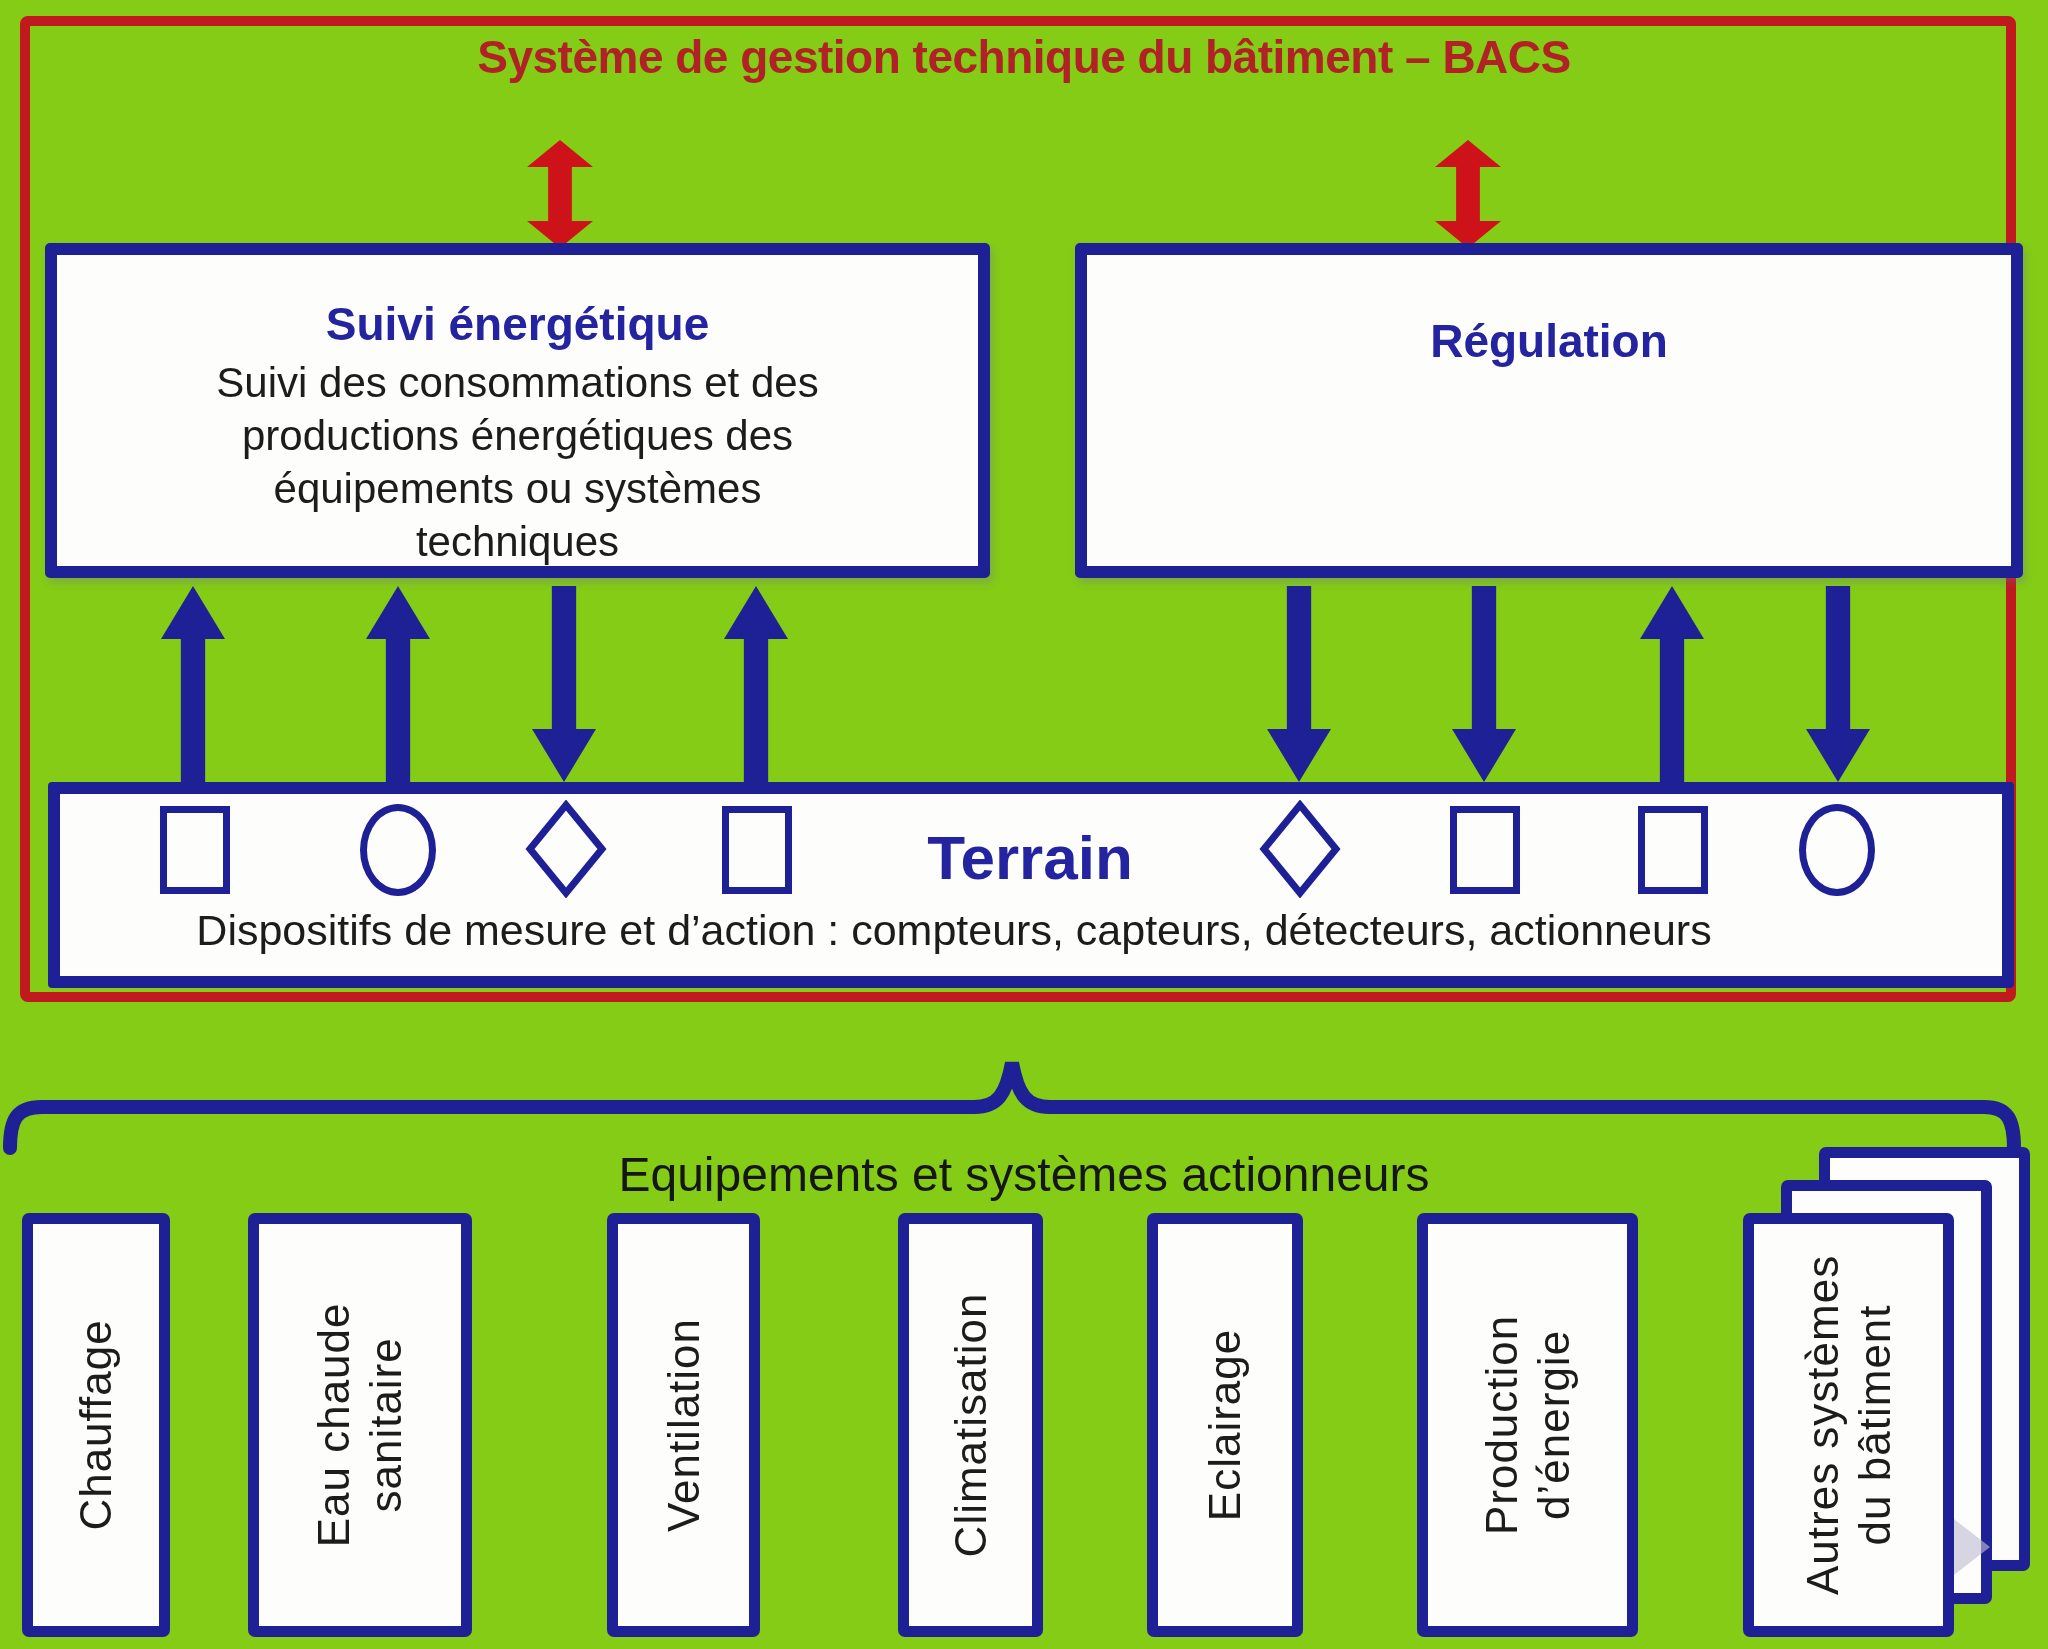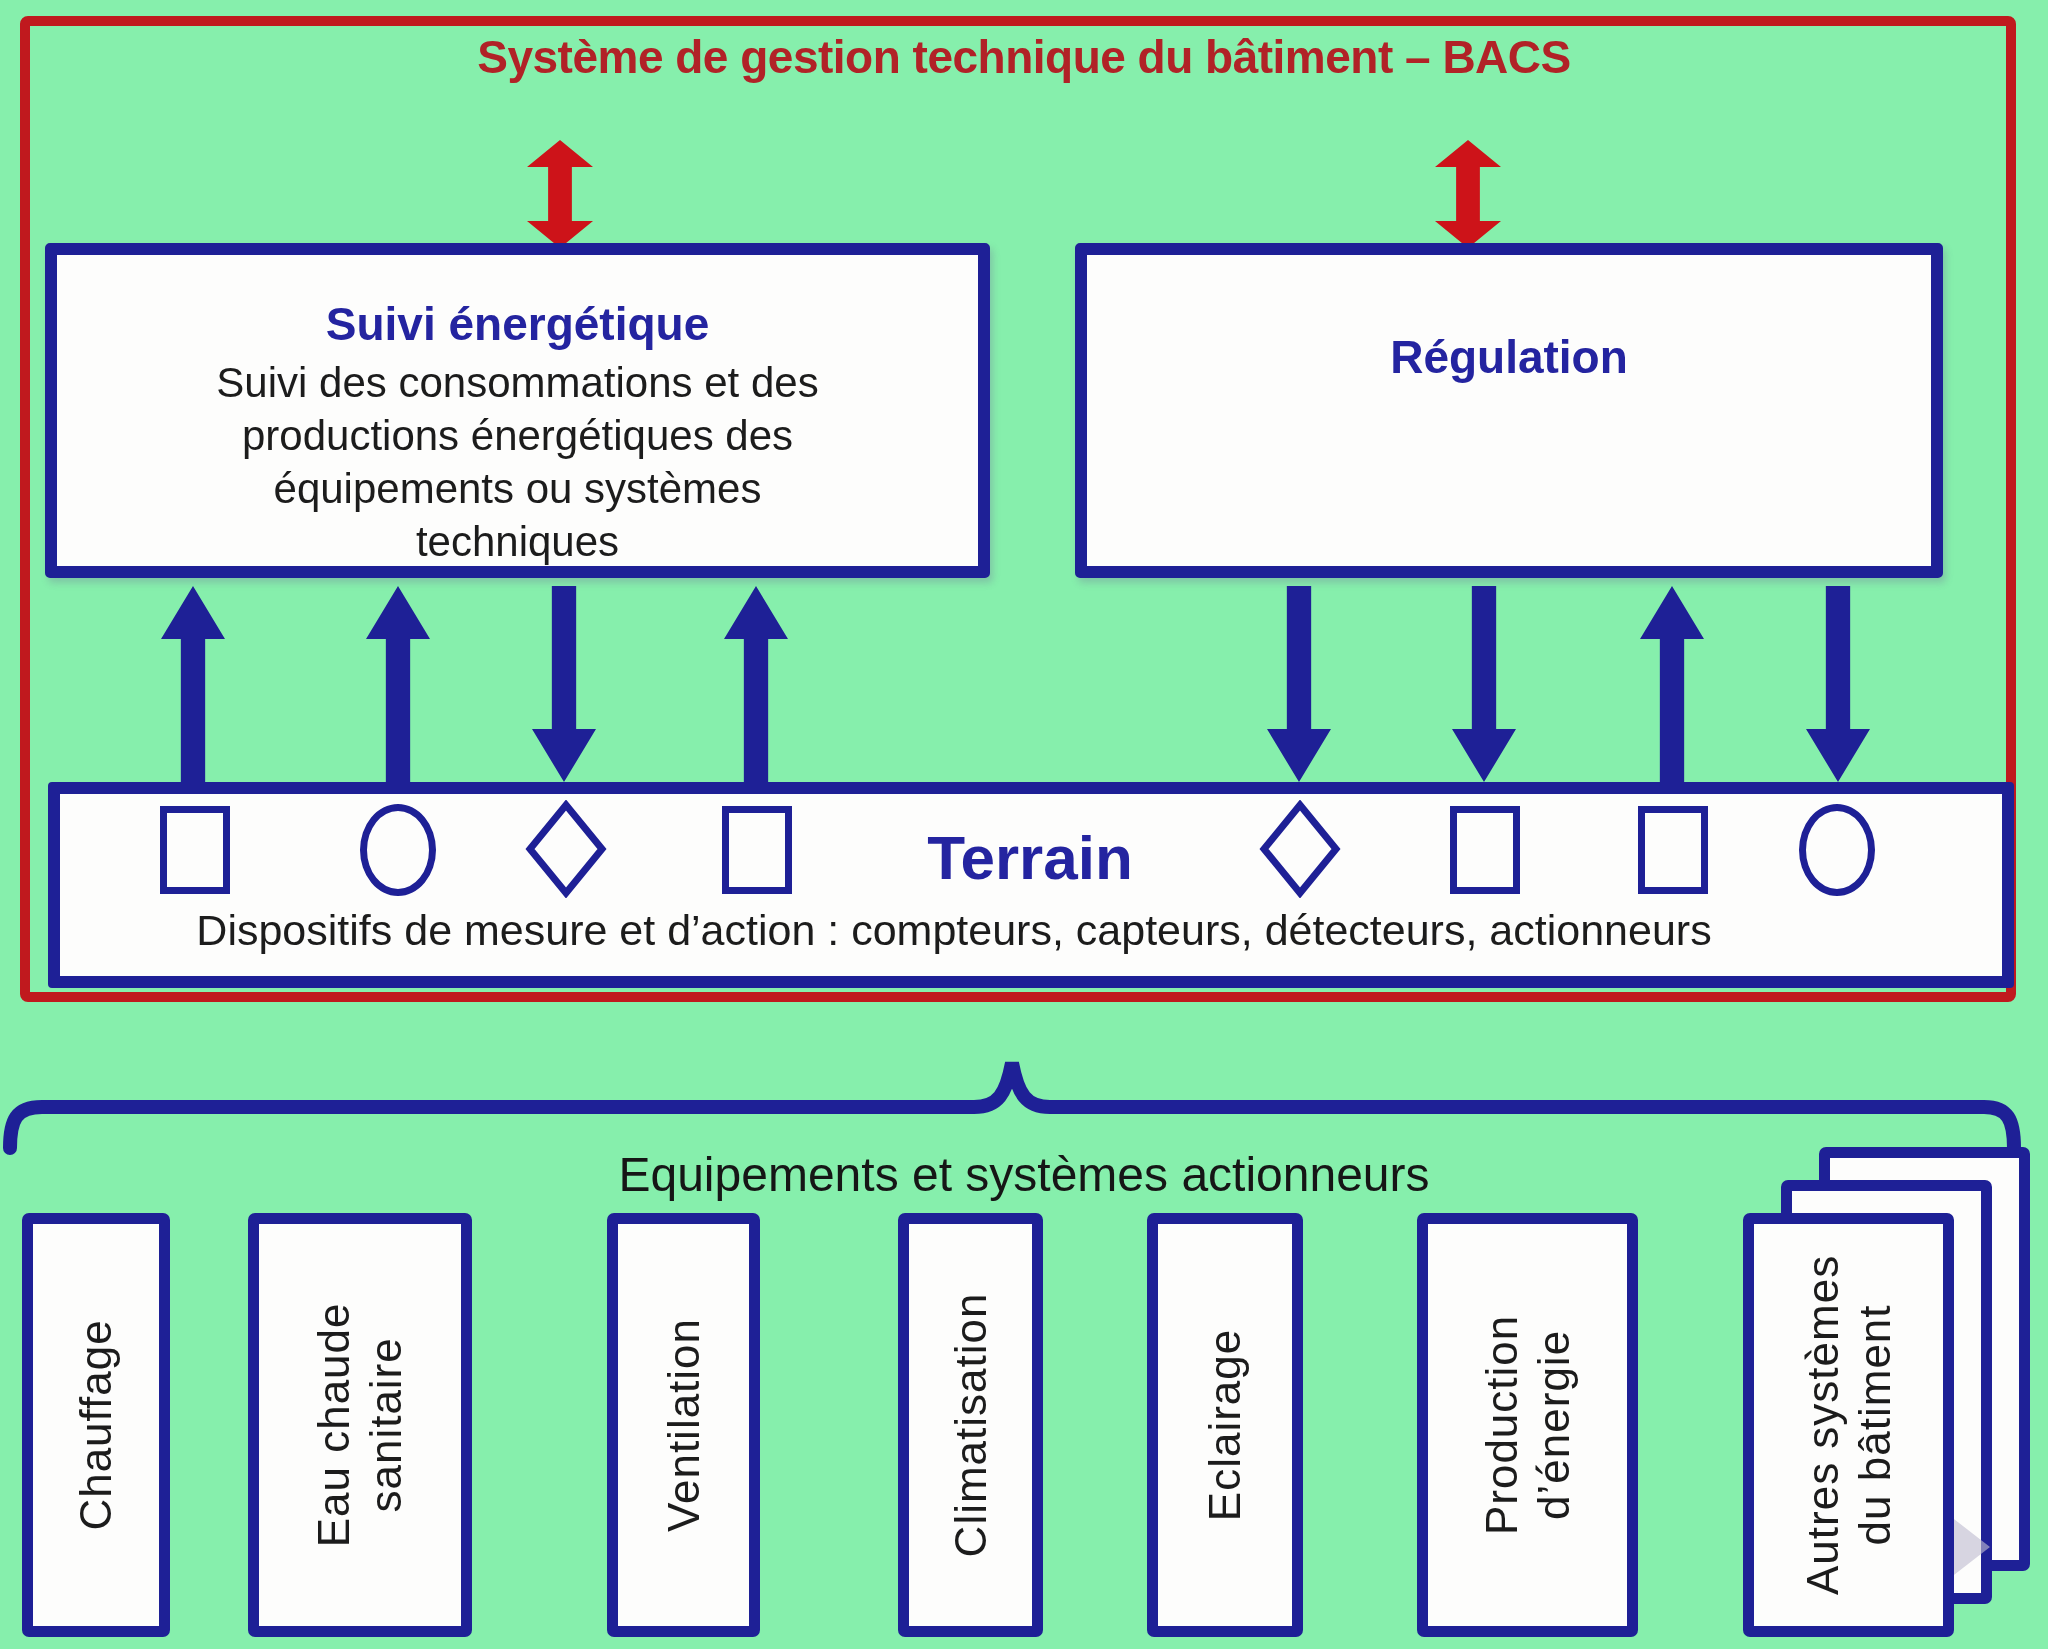--- a/index.html
+++ b/index.html
@@ -1,19 +1,19 @@
 <!DOCTYPE html>
 <html><head>
 <meta charset="utf-8">
 <style>
   html,body{margin:0;padding:0;background:#e8e8e8;}
   .stage{
     position:relative;
     width:2048px;height:1649px;
-    background:#86efac;
+    background:#84cc16;
     font-family:"Liberation Sans", sans-serif;
     overflow:hidden;
   }
   .abs{position:absolute;}
 
   
   .red-frame{
     left:20px;top:16px;width:1996px;height:986px;
     border:10px solid #c0191e;border-radius:8px;
     box-sizing:border-box;
@@ -111,21 +111,21 @@
   <div class="abs bacs-title">Système de gestion technique du bâtiment – BACS</div>
 
   <div class="abs red-dbl-arrow" style="left:527px;top:140px;"></div>
   <div class="abs red-dbl-arrow" style="left:1435px;top:140px;"></div>
 
   <div class="abs blue-box" style="left:45px;top:243px;width:945px;height:335px;padding-top:42px;">
     <div class="blue-box-title">Suivi énergétique</div>
     <div class="blue-box-body" style="max-width:700px;">Suivi des consommations et des productions énergétiques des équipements ou systèmes techniques</div>
   </div>
 
-  <div class="abs blue-box" style="left:1075px;top:243px;width:868px;height:335px;padding-top:75px;">
+  <div class="abs blue-box" style="left:1075px;top:243px;width:948px;height:335px;padding-top:59px;">
     <div class="blue-box-title">Régulation</div>
   </div>
 
   <div class="abs blue-arrow up" style="left:161px;"></div>
   <div class="abs blue-arrow up" style="left:366px;"></div>
   <div class="abs blue-arrow down" style="left:532px;"></div>
   <div class="abs blue-arrow up" style="left:724px;"></div>
 
   <div class="abs blue-arrow down" style="left:1267px;"></div>
   <div class="abs blue-arrow down" style="left:1452px;"></div>

